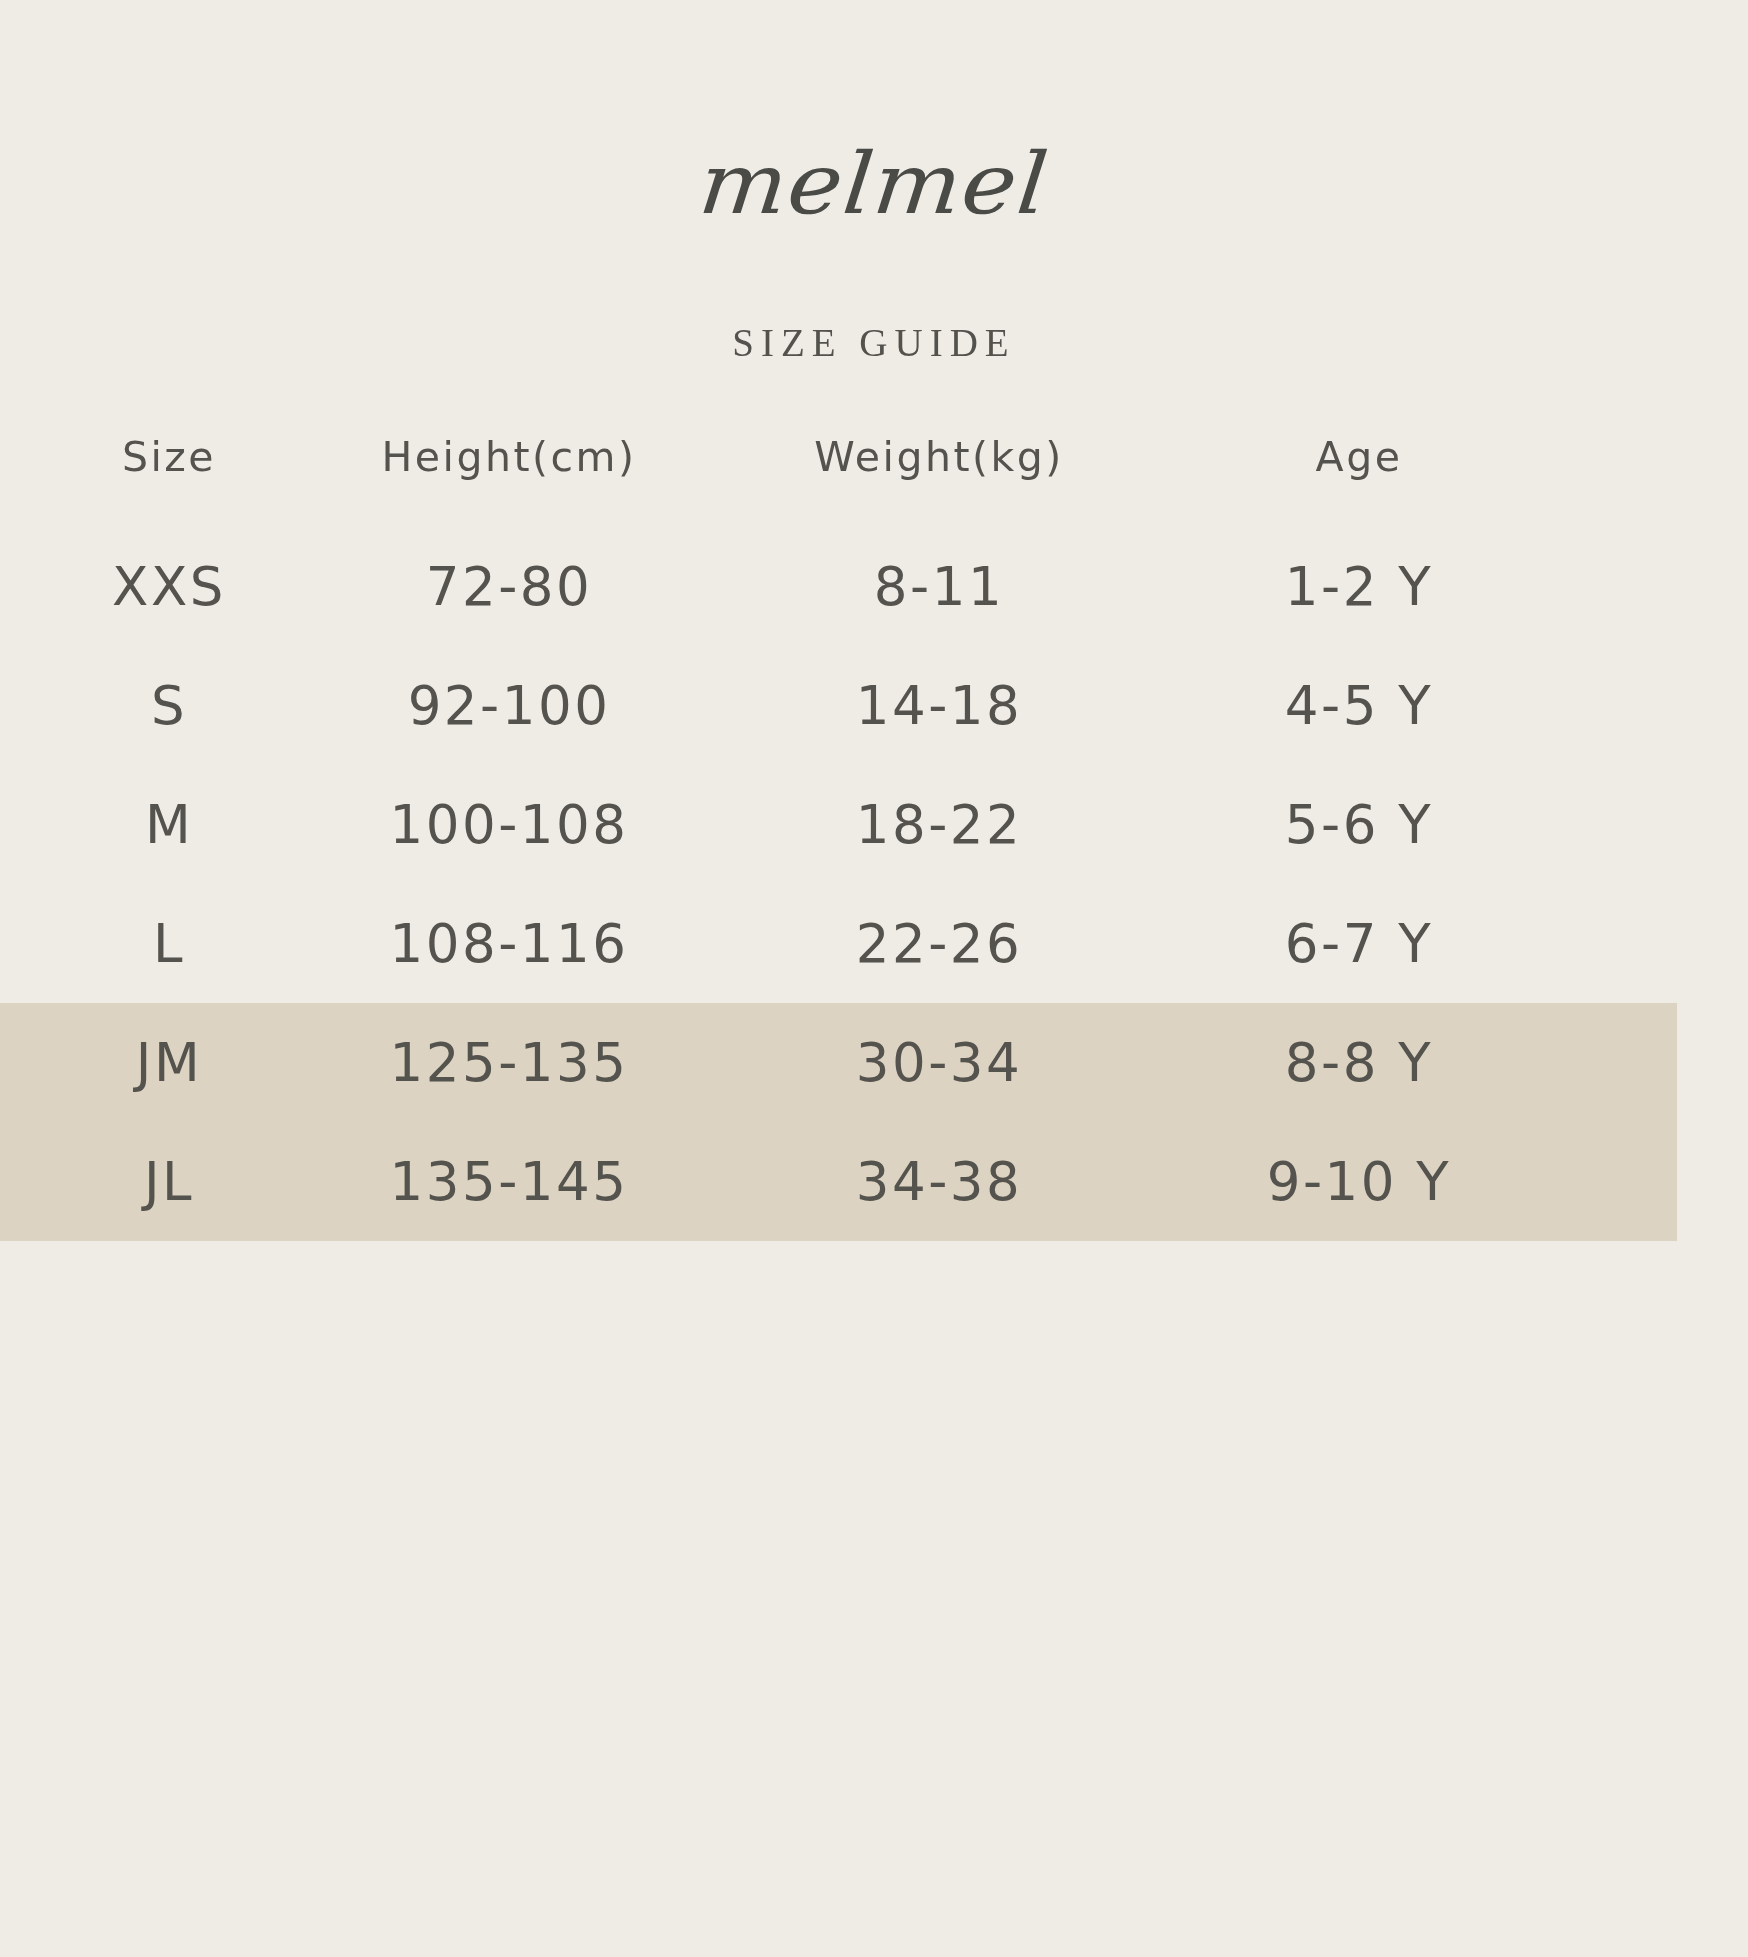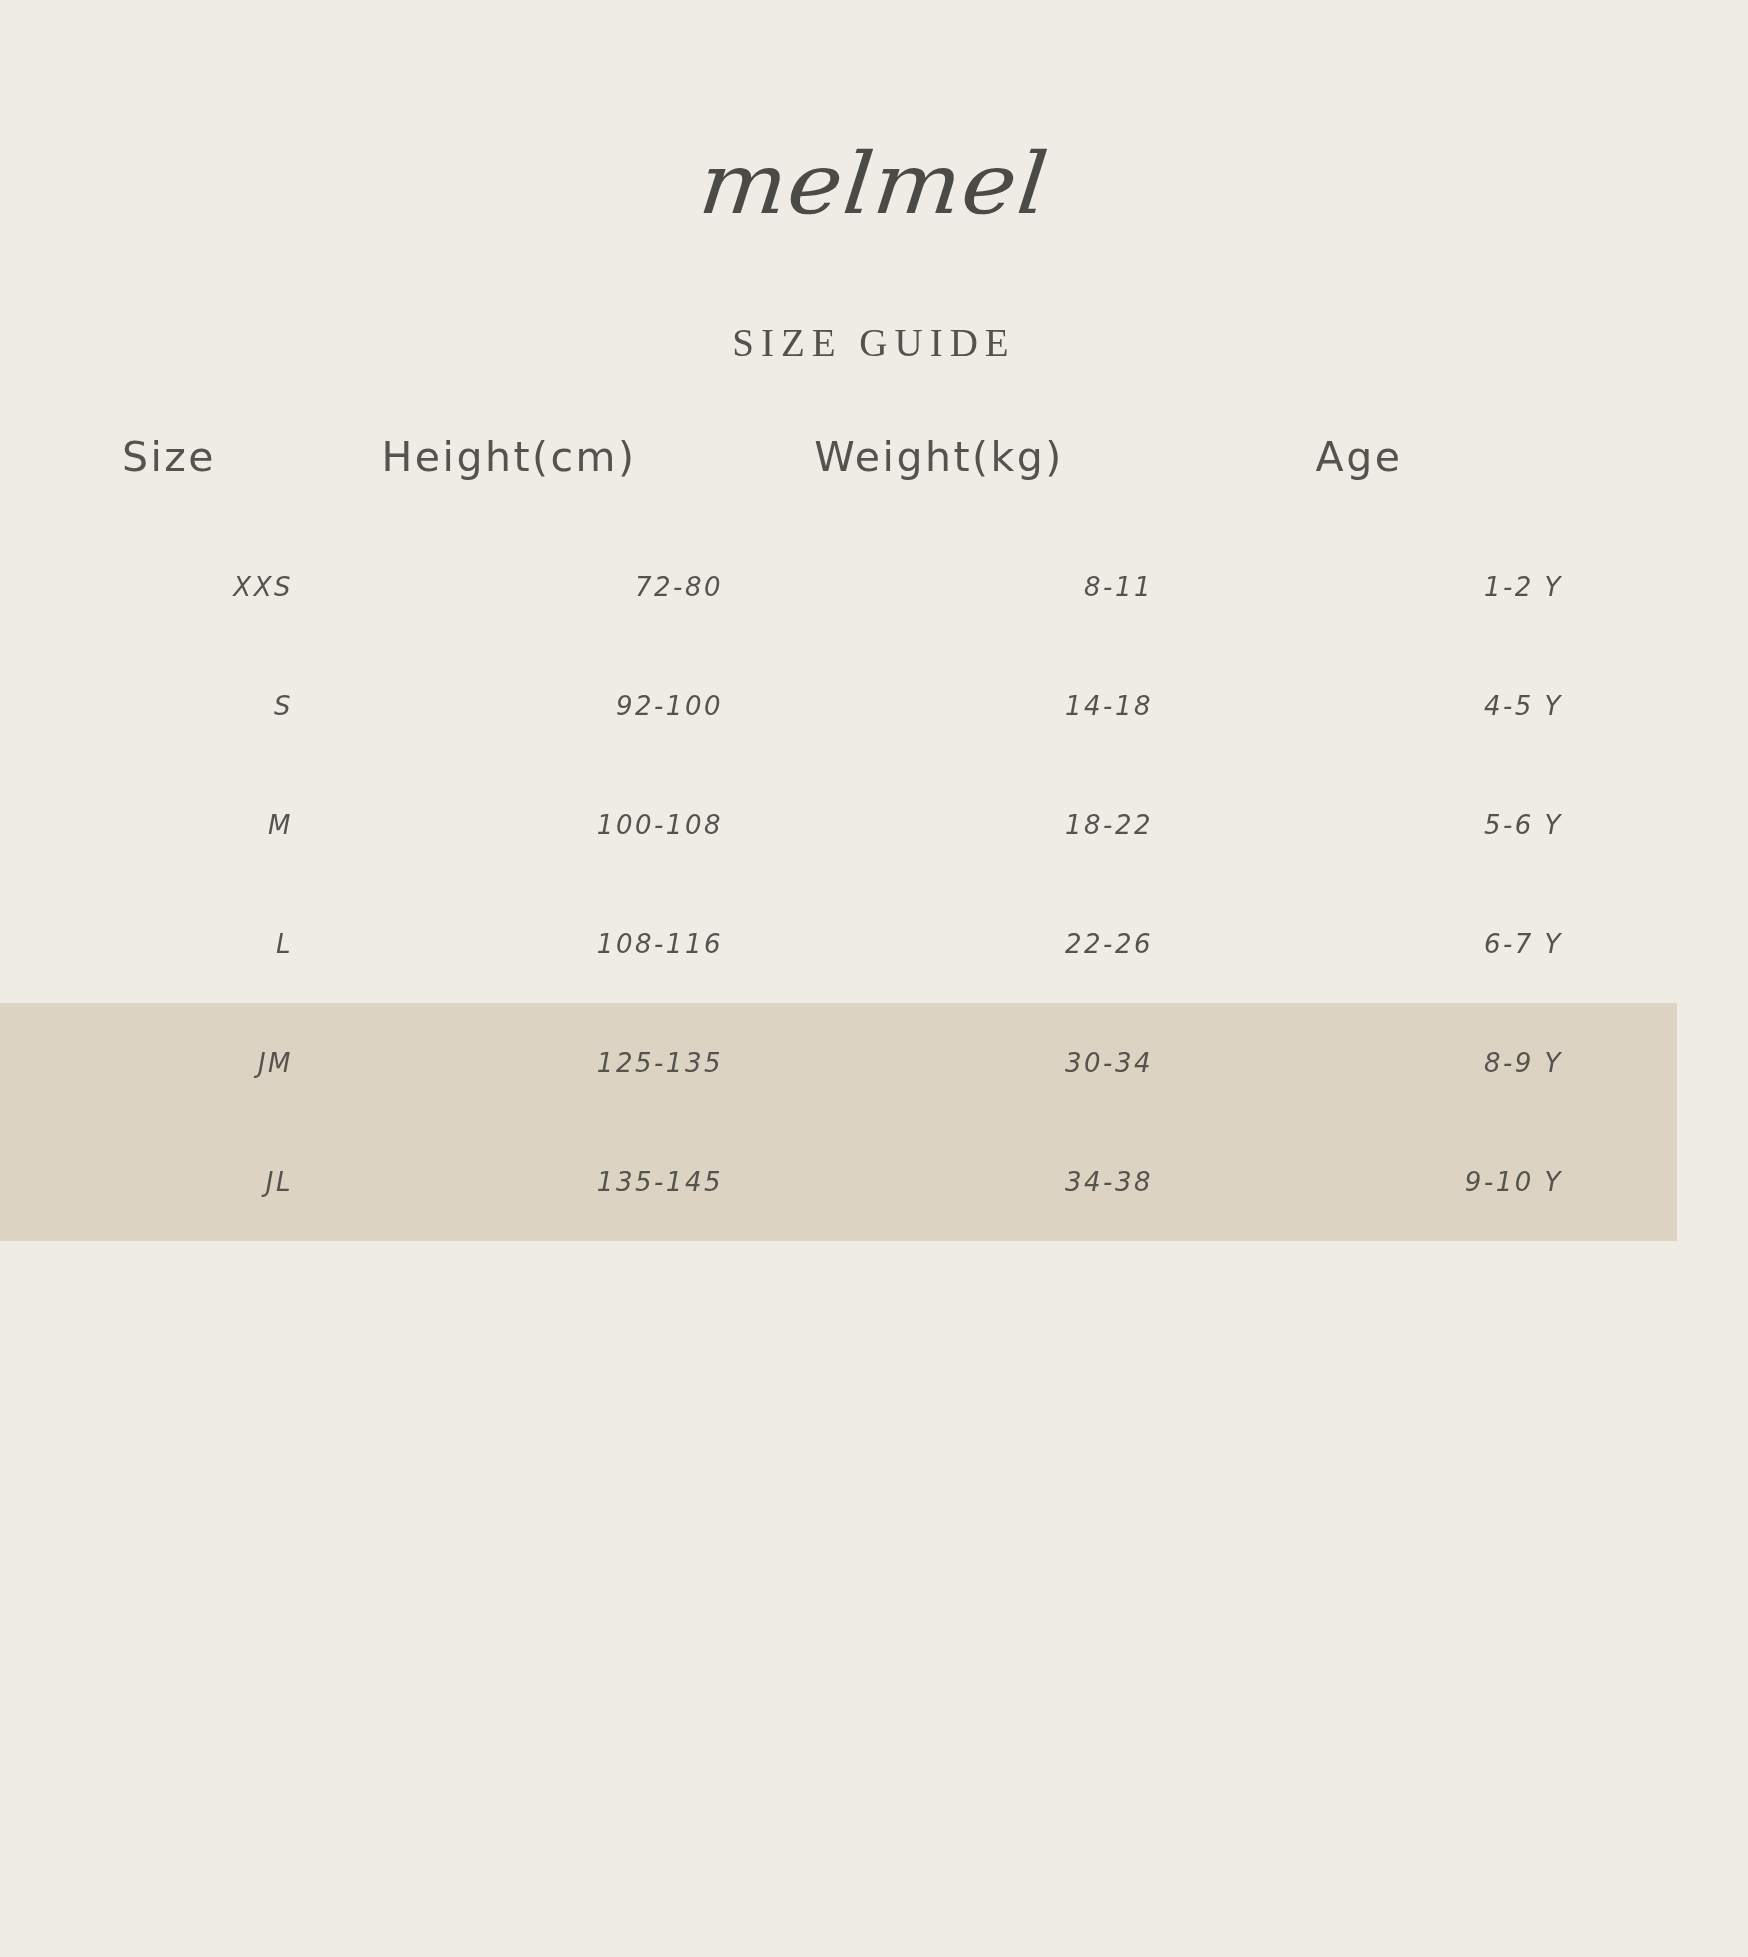--- a/index.html
+++ b/index.html
@@ -72,27 +72,26 @@
     font-weight: 400;
     font-size: 41px;
     color: #55534e;
     letter-spacing: 2.5px;
     padding: 0 0 46px 0;
     text-align: center;
     font-family: "DejaVu Sans", sans-serif;
   }
   table.size-table td {
     font-weight: 400;
-    font-size: 26px;
+    font-size: 53px;
     color: #55534e;
     letter-spacing: 2.5px;
-    text-align: right;
+    text-align: center;
     height: 117px;
     font-family: "DejaVu Sans", sans-serif;
-    font-style: italic;
   }
   table.size-table tr.highlight td {
     background: #dcd3c2;
   }
   table.size-table tr.highlight td:first-child {
     box-shadow: -115px 0 0 0 #dcd3c2;
   }
   table.size-table tr.highlight td:last-child {
     box-shadow: 113px 0 0 0 #dcd3c2;
   }
@@ -153,21 +152,21 @@
           <tr>
             <td>L</td>
             <td>108-116</td>
             <td>22-26</td>
             <td>6-7 Y</td>
           </tr>
           <tr class="highlight">
             <td>JM</td>
             <td>125-135</td>
             <td>30-34</td>
-            <td>8-9 Y</td>
+            <td>8-8 Y</td>
           </tr>
           <tr class="highlight">
             <td>JL</td>
             <td>135-145</td>
             <td>34-38</td>
             <td>9-10 Y</td>
           </tr>
         </tbody>
       </table>
     </div>

